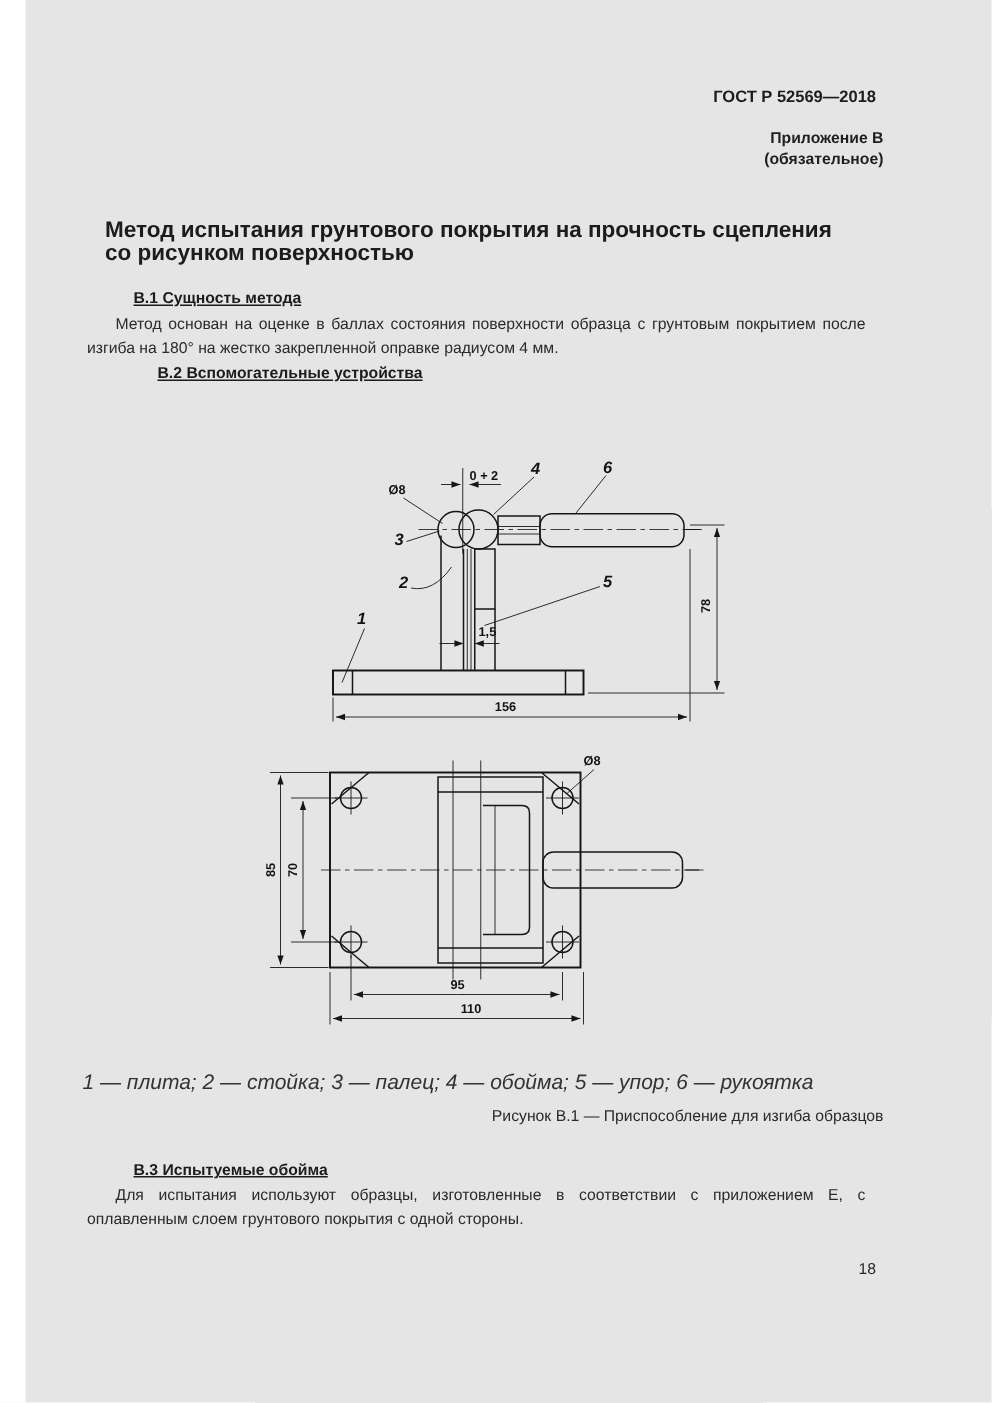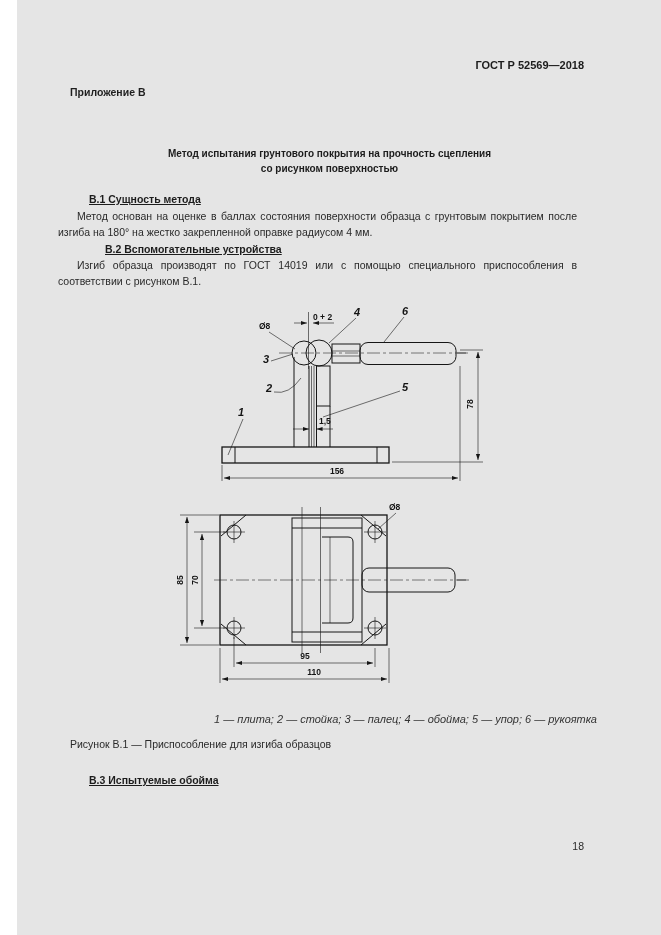--- a/index.html
+++ b/index.html
@@ -4,68 +4,68 @@
 <style>
   html,body{margin:0;padding:0;background:#ffffff;}
   .page{
     position:relative;width:661px;height:935px;background:#e5e5e5;
     font-family:"Liberation Sans","DejaVu Sans",sans-serif;color:#262626;
     overflow:hidden;
     margin-left:17px;
   }
   .abs{position:absolute;}
   .doc-number{top:59px;right:94px;font-size:11px;font-weight:bold;color:#1c1c1c;}
-  .appendix{top:86px;left:53px;width:519px;text-align:left;font-size:10.5px;
+  .appendix{top:86px;left:53px;width:519px;text-align:right;font-size:10.5px;
     font-weight:bold;line-height:13.5px;color:#1f1f1f;}
-  .title{top:147px;left:53px;width:519px;text-align:center;font-size:10px;
+  .title{top:147px;left:53px;width:519px;font-size:15px;
     font-weight:bold;line-height:14.5px;color:#1c1c1c;}
   .heading{font-size:10.5px;font-weight:bold;color:#1c1c1c;text-decoration:underline;}
   .h-b1{top:193px;left:72px;}
   .h-b2{top:243px;left:88px;}
   .h-b3{top:774px;left:72px;}
   .body-text{left:41px;width:519px;font-size:10.5px;line-height:15.5px;
     text-align:justify;text-indent:19px;color:#2a2a2a;}
   .p-b1{top:209px;}
   .p-b2{top:258px;}
   .p-b3{top:790px;}
-  .legend{top:713px;left:61px;width:519px;text-align:right;font-size:11px;
+  .legend{top:713px;left:38px;width:519px;text-align:left;font-size:14px;
     font-style:italic;color:#333;}
-  .fig-caption{top:738px;left:53px;width:519px;text-align:left;font-size:10.5px;color:#2a2a2a;}
+  .fig-caption{top:738px;left:53px;width:519px;text-align:right;font-size:10.5px;color:#2a2a2a;}
   .page-number{top:840px;right:94px;font-size:10.5px;color:#2a2a2a;}
   svg.drawing{position:absolute;left:0;top:0;}
   svg .ln{stroke:#161616;fill:none;}
   svg .thin{stroke-width:0.6;}
   svg .med{stroke-width:1;}
   svg .bold{stroke-width:1.3;}
   svg .cl{stroke:#161616;stroke-width:0.55;stroke-dasharray:13 3 3 3;fill:none;}
   svg text{font-family:"Liberation Sans","DejaVu Sans",sans-serif;fill:#141414;}
   svg .dim{font-size:8.5px;font-weight:bold;}
   svg .callout{font-size:11px;font-weight:bold;font-style:italic;}
 </style>
 </head>
 <body>
 
 <div class="page">
 
   <div class="abs doc-number">ГОСТ Р 52569—2018</div>
 
   <div class="abs appendix">
     <div>Приложение В</div>
+    <div>(обязательное)</div>
   </div>
 
   <div class="abs title">
     <div>Метод испытания грунтового покрытия на прочность сцепления</div>
     <div>со рисунком поверхностью</div>
   </div>
 
   <div class="abs heading h-b1">В.1 Сущность метода</div>
   <div class="abs body-text p-b1">Метод основан на оценке в баллах состояния поверхности образца с грунтовым покрытием после изгиба на 180° на жестко закрепленной оправке радиусом 4 мм.</div>
 
   <div class="abs heading h-b2">В.2 Вспомогательные устройства</div>
-  <div class="abs body-text p-b2">Изгиб образца производят по ГОСТ 14019 или с помощью специального приспособления в соответствии с рисунком В.1.</div>
 
   <svg class="drawing" width="661" height="935" viewBox="0 0 661 935">
     <defs>
       <marker id="arr" viewBox="0 0 10 8" refX="9.5" refY="4" markerWidth="11" markerHeight="8.5" orient="auto">
         <path d="M0,0.7 L9.5,4 L0,7.3 Z" fill="#161616"></path>
       </marker>
       <pattern id="knurl" width="6" height="6" patternUnits="userSpaceOnUse">
         <rect width="6" height="6" fill="#222222"></rect>
         <path d="M0,0 L6,6 M6,0 L0,6" stroke="#ffffff" stroke-width="1"></path>
       </pattern>
@@ -230,16 +230,17 @@
         <line class="ln thin" x1="297" y1="679" x2="370" y2="679" marker-end="url(#arr)"></line>
         <text class="dim" x="297" y="675" text-anchor="middle">110</text>
       </g>
     </g>
   </svg>
 
   <div class="abs legend">1 — плита; 2 — стойка; 3 — палец; 4 — обойма; 5 — упор; 6 — рукоятка</div>
   <div class="abs fig-caption">Рисунок В.1 — Приспособление для изгиба образцов</div>
 
   <div class="abs heading h-b3">В.3 Испытуемые обойма</div>
+  <div class="abs body-text p-b3">Для испытания используют образцы, изготовленные в соответствии с приложением Е, с оплавленным слоем грунтового покрытия с одной стороны.</div>
 
   <div class="abs page-number">18</div>
 
 </div>
 
 </body></html>

